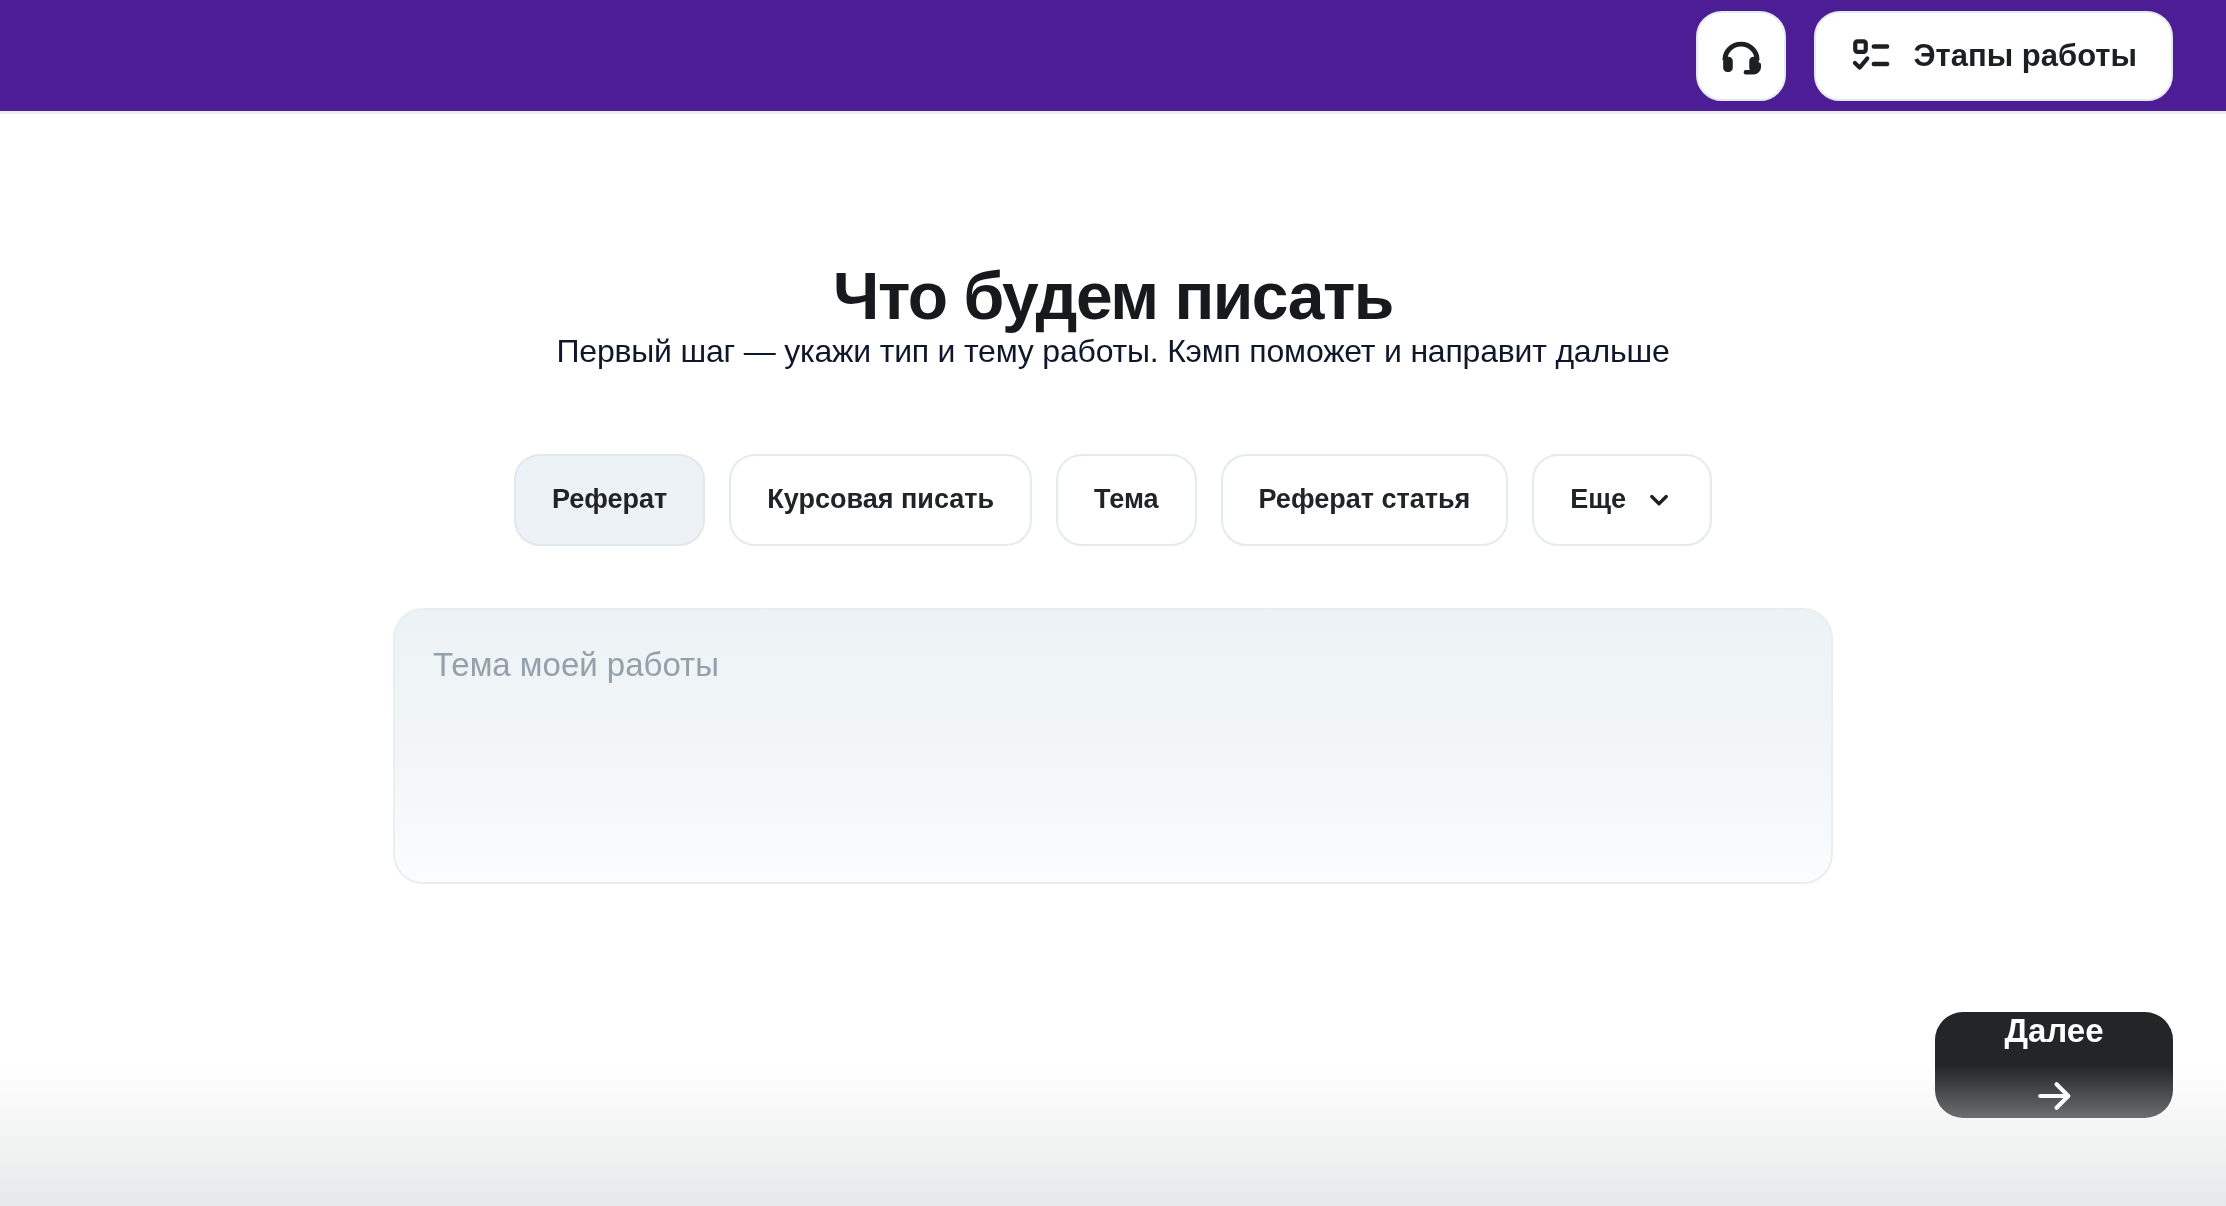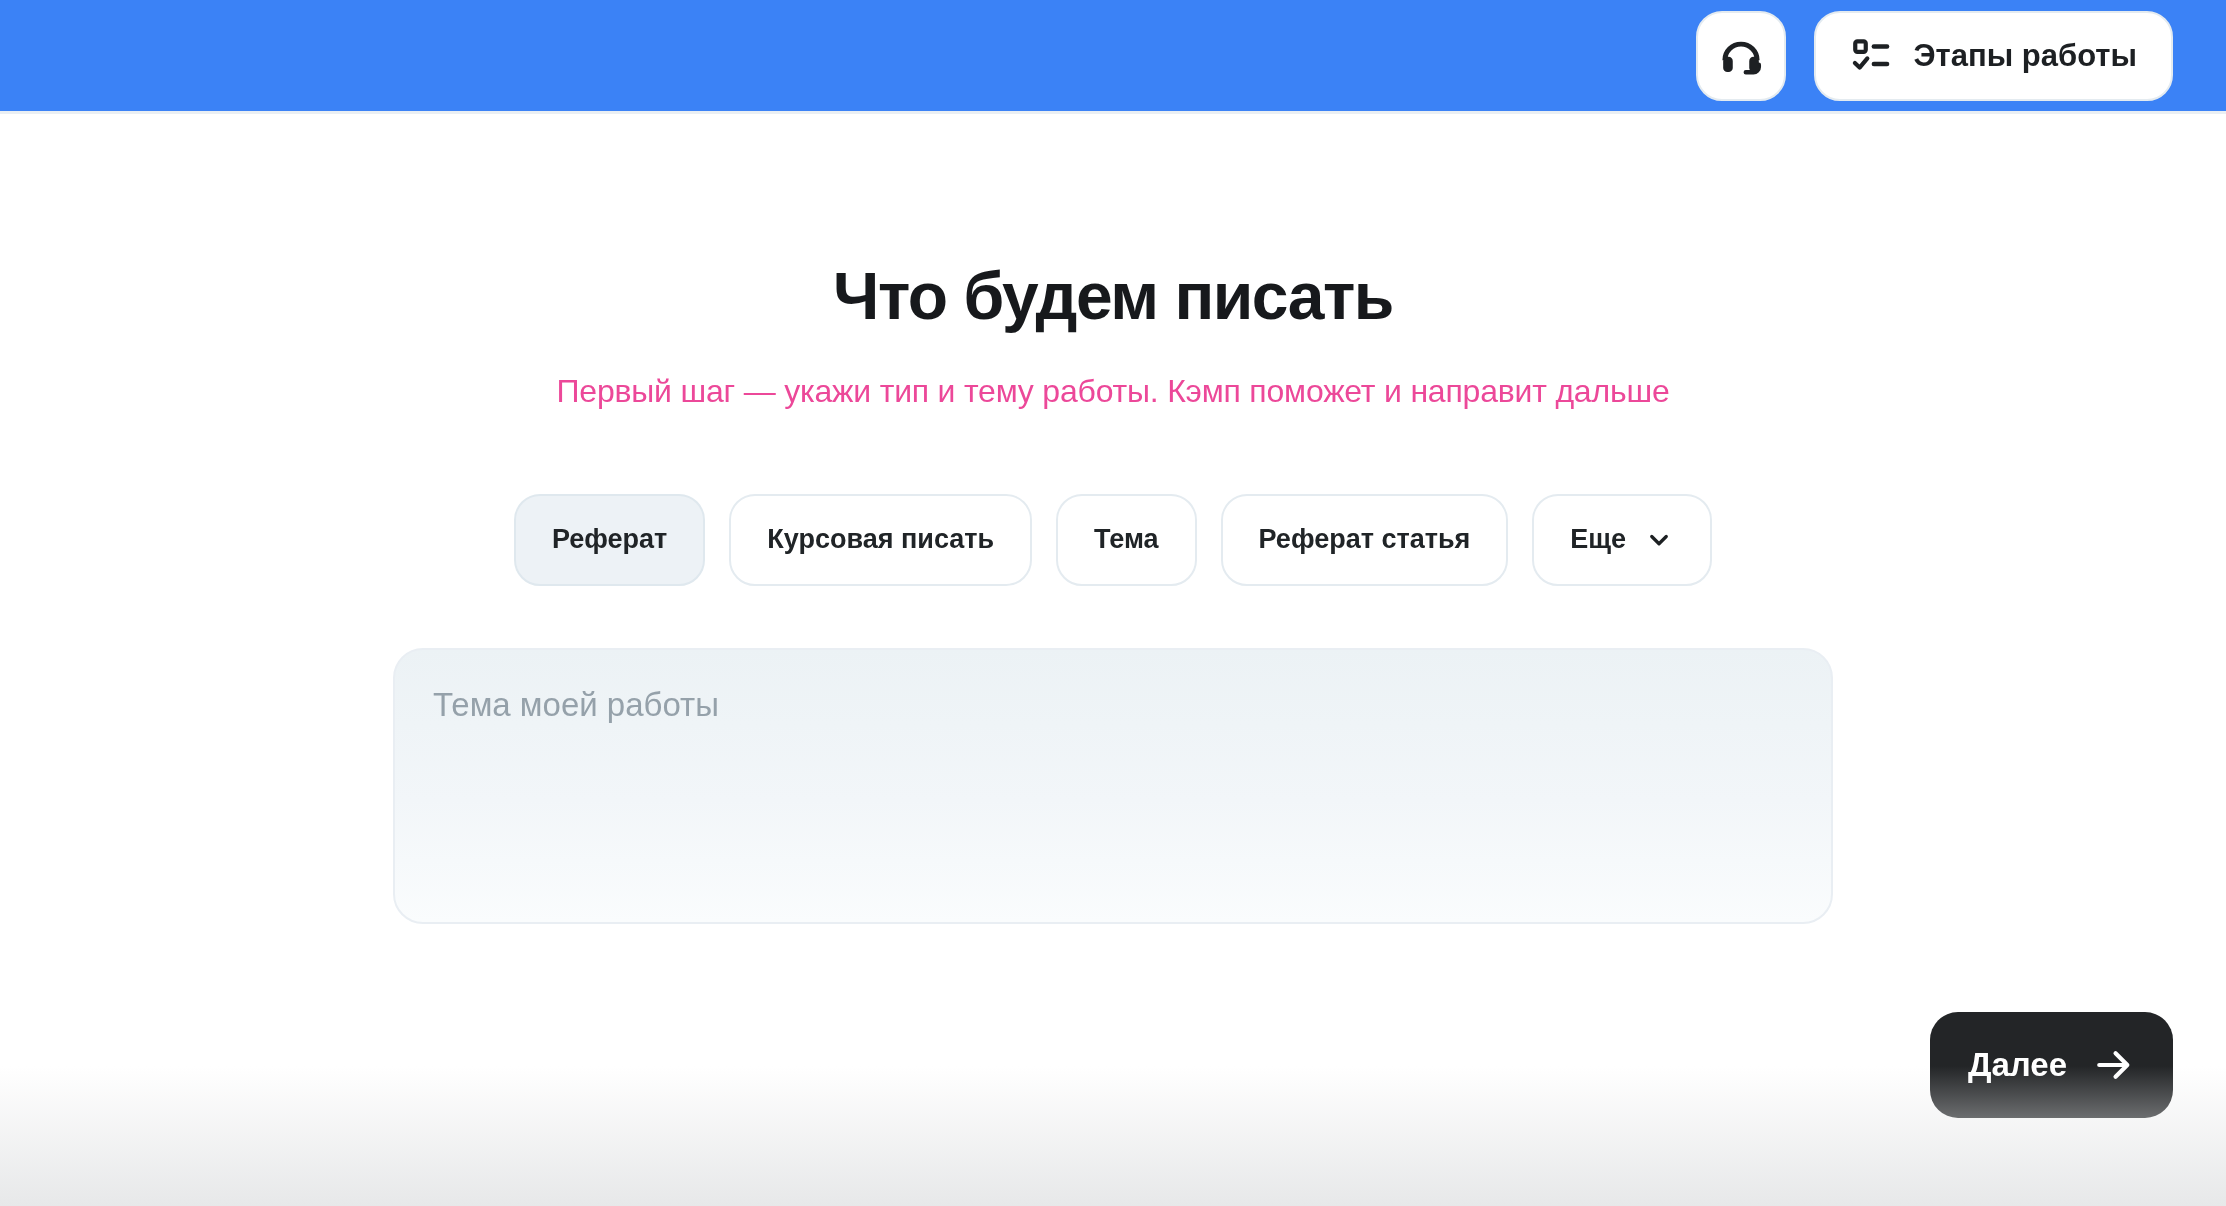--- a/index.html
+++ b/index.html
@@ -19,21 +19,21 @@
 
   
   .header {
     height: 114px;
     border-bottom: 3px solid #eaeff3;
     display: flex;
     align-items: center;
     justify-content: flex-end;
     padding: 0 53px;
     gap: 28px;
-    background: #3b82f6;
+    background: #4c1d95;
   }
   .icon-btn {
     width: 90px;
     height: 90px;
     border: 2px solid #e4ebf0;
     border-radius: 26px;
     background: #ffffff;
     display: flex;
     align-items: center;
     justify-content: center;
@@ -59,24 +59,23 @@
   .main { text-align: center; }
   .title {
     margin-top: 146px;
     font-size: 66px;
     font-weight: 700;
     letter-spacing: -1.5px;
     line-height: 1.1;
     color: #17191c;
   }
   .subtitle {
-    margin-top: 40px;
     font-size: 32px;
     font-weight: 400;
-    color: #ec4899;
+    color: #0f172a;
     letter-spacing: -0.2px;
   }
 
   .chips {
     margin-top: 84px;
     display: flex;
     justify-content: center;
     align-items: center;
     gap: 24px;
   }
@@ -140,20 +139,21 @@
     color: #ffffff;
     font-family: "Liberation Sans", sans-serif;
     font-size: 33px;
     font-weight: 700;
     display: flex;
     align-items: center;
     justify-content: center;
     gap: 24px;
     cursor: pointer;
     white-space: nowrap;
+    flex-direction: column;
   }
 
   .bottom-fade {
     position: absolute;
     left: 0;
     right: 0;
     bottom: 0;
     height: 140px;
     background: linear-gradient(180deg, rgba(232,233,234,0) 0%, #e7e8e9 100%);
     pointer-events: none;

